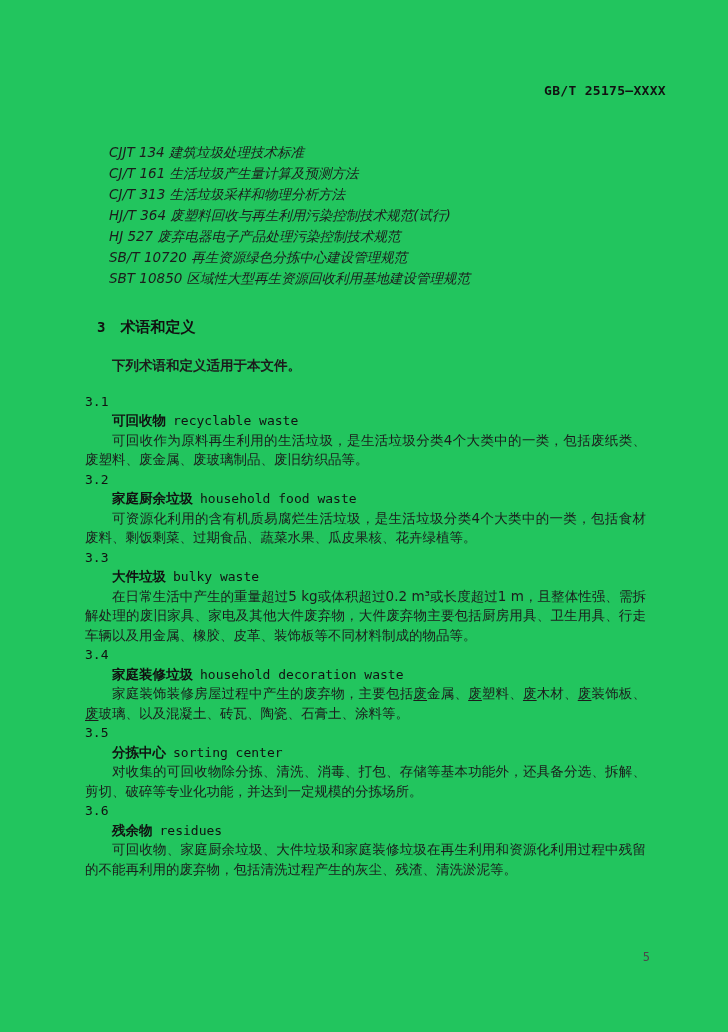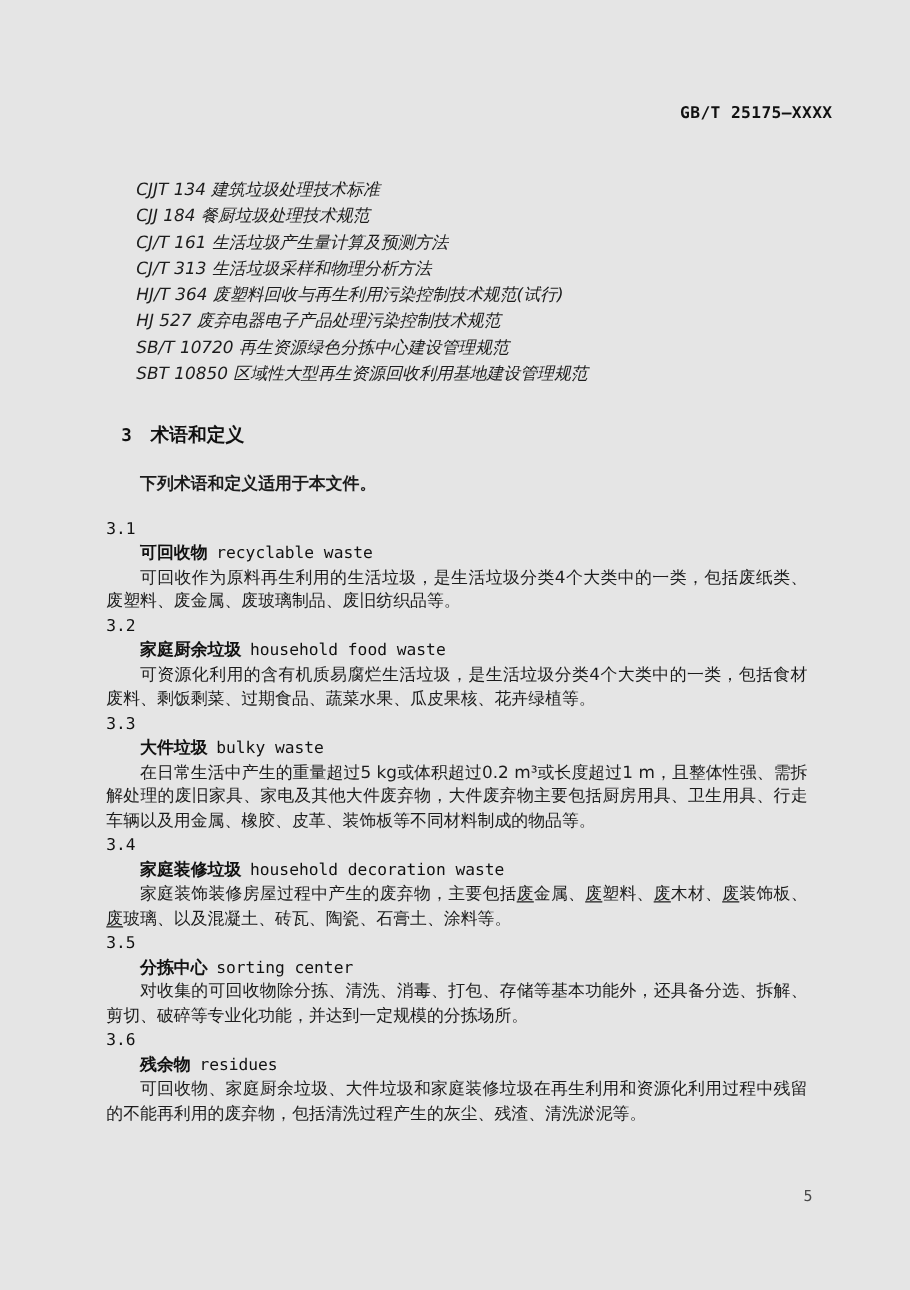--- a/index.html
+++ b/index.html
@@ -4,21 +4,21 @@
 <style>
   html, body {
     margin: 0;
     padding: 0;
     background: #ffffff;
   }
   .page {
     position: relative;
     width: 728px;
     height: 1032px;
-    background: #e5e5e5;
+    background: #22c55e;
     overflow: hidden;
     color: #1c1c1c;
     font-family: "DejaVu Sans", sans-serif;
   }
   .doc-header {
     position: absolute;
     top: 83px;
     right: 62px;
     font-family: "DejaVu Sans Mono", monospace;
     font-weight: bold;
@@ -105,21 +105,20 @@
 <body>
 
 <div class="page">
 
   <div class="doc-header">GB/T 25175—XXXX</div>
 
   <div class="content">
 
     <div class="references">
       <div class="ref-line">CJJT 134 建筑垃圾处理技术标准</div>
-      <div class="ref-line">CJJ 184 餐厨垃圾处理技术规范</div>
       <div class="ref-line">CJ/T 161 生活垃圾产生量计算及预测方法</div>
       <div class="ref-line">CJ/T 313 生活垃圾采样和物理分析方法</div>
       <div class="ref-line">HJ/T 364 废塑料回收与再生利用污染控制技术规范(试行)</div>
       <div class="ref-line">HJ 527 废弃电器电子产品处理污染控制技术规范</div>
       <div class="ref-line">SB/T 10720 再生资源绿色分拣中心建设管理规范</div>
       <div class="ref-line">SBT 10850 区域性大型再生资源回收利用基地建设管理规范</div>
     </div>
 
     <h2 class="section-heading">
       <span class="sec-num">3</span><span>术语和定义</span>

